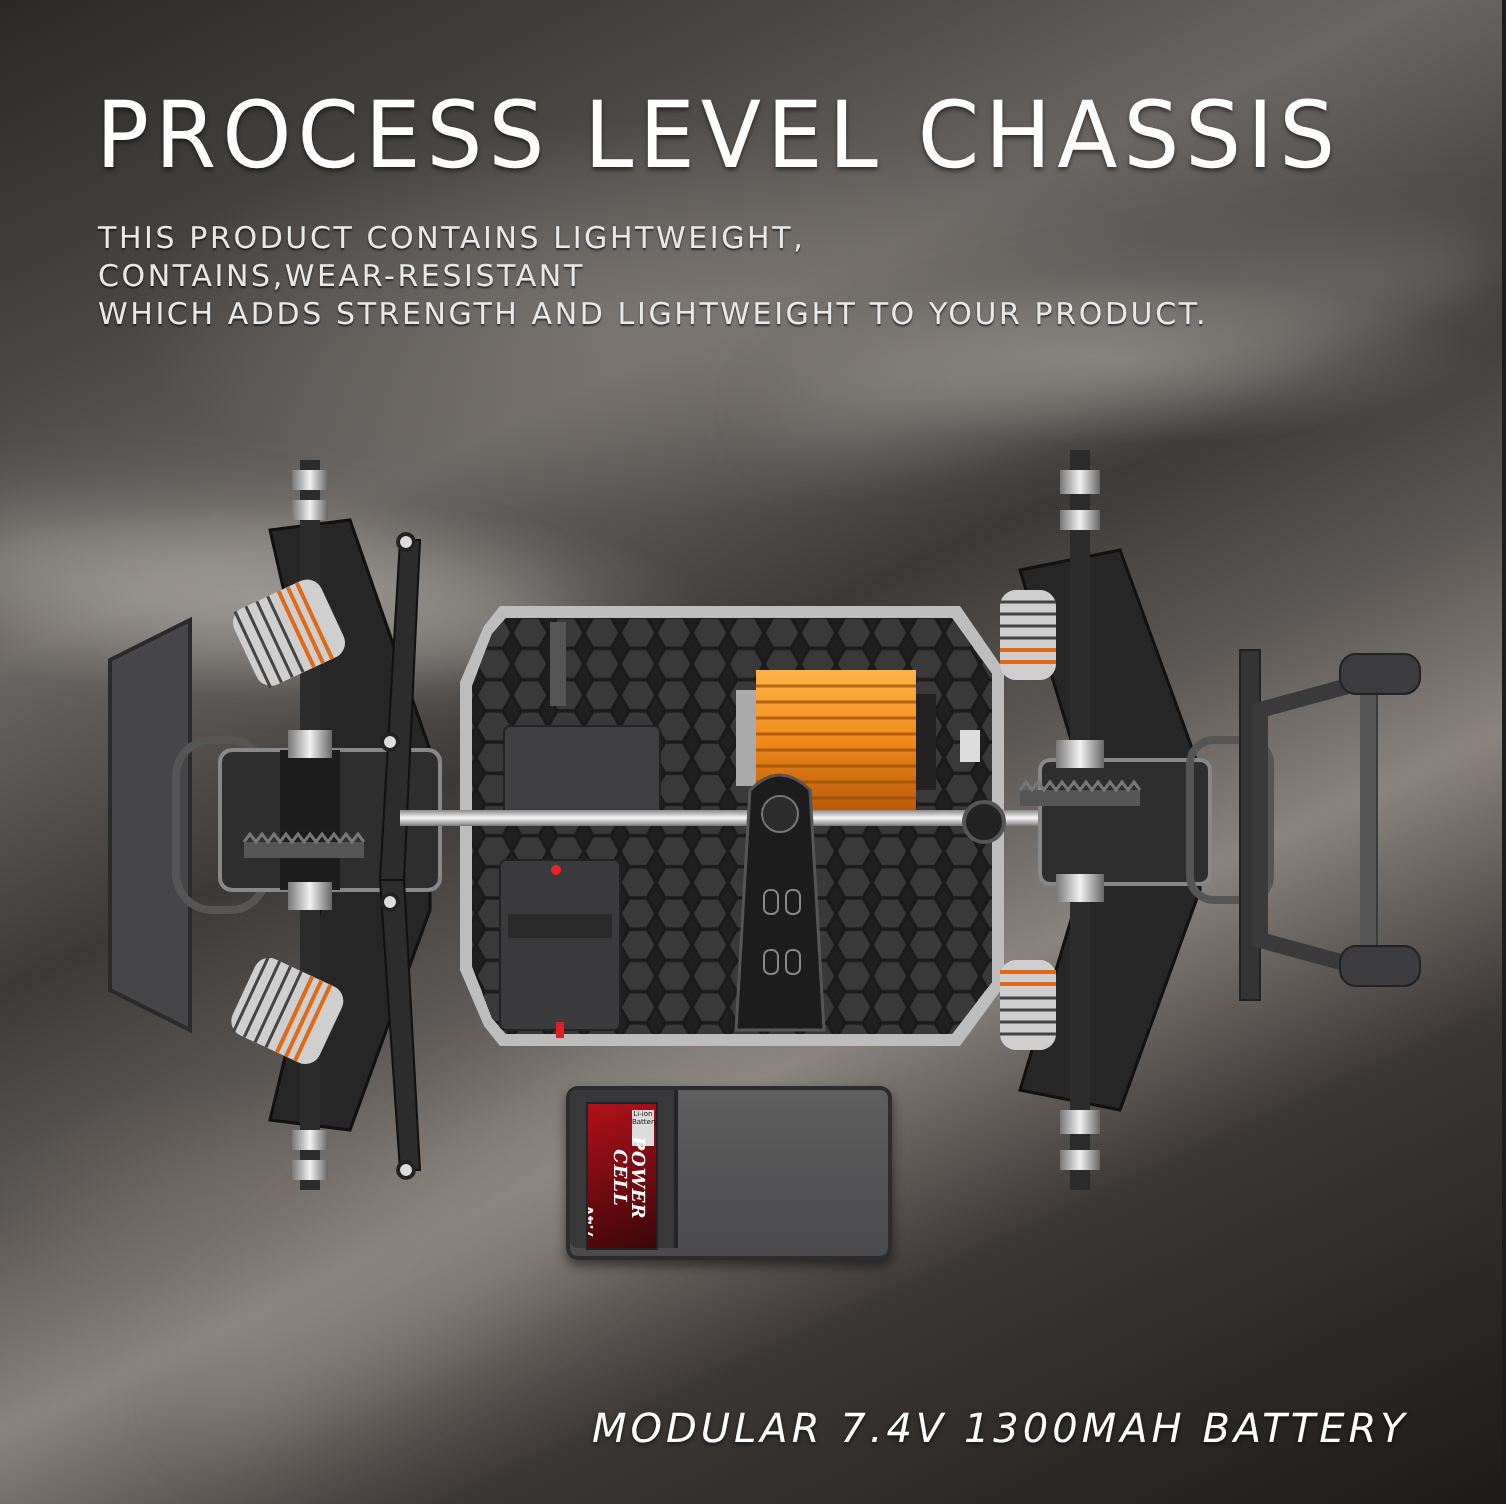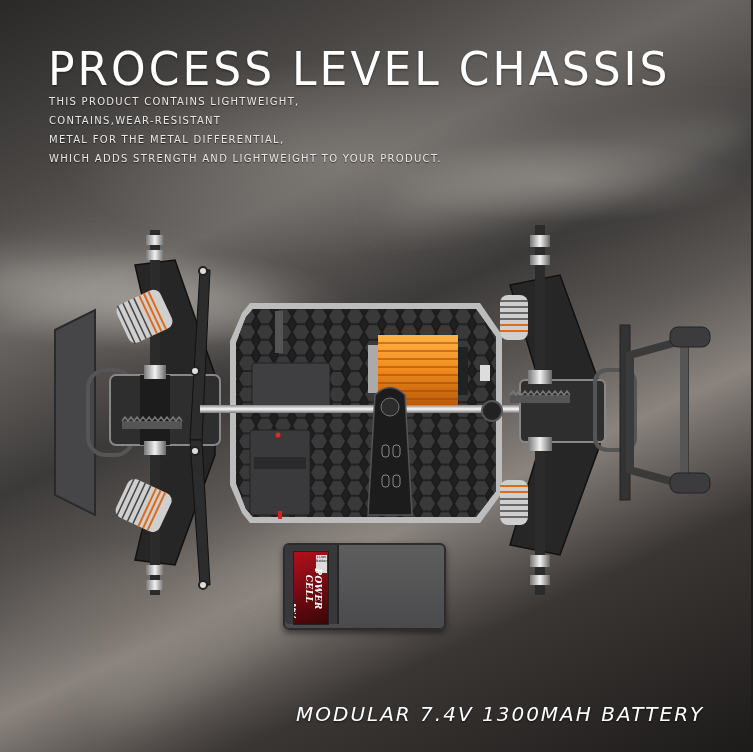--- a/index.html
+++ b/index.html
@@ -7,21 +7,21 @@
   .canvas{position:relative;width:751px;height:752px;overflow:hidden;
     background:
       radial-gradient(ellipse 260px 60px at 560px 180px, rgba(150,145,140,0.55), rgba(0,0,0,0) 70%),
       radial-gradient(ellipse 300px 70px at 140px 300px, rgba(170,165,160,0.55), rgba(0,0,0,0) 70%),
       radial-gradient(ellipse 380px 140px at 330px 160px, rgba(140,135,130,0.55), rgba(0,0,0,0) 70%),
       radial-gradient(ellipse 220px 90px at 150px 600px, rgba(120,112,106,0.5), rgba(0,0,0,0) 70%),
       linear-gradient(155deg, #2a2928 0%, #4a4745 18%, #6a6663 30%, #3c3a39 45%, #5b5754 55%, #8a837e 65%, #3a3634 78%, #1d1b1a 100%);
   }
   .streak{position:absolute;border-radius:50%;filter:blur(18px);pointer-events:none;}
   .title{position:absolute;left:48px;top:40px;margin:0;color:#fff;font-family:"DejaVu Sans",sans-serif;font-weight:normal;font-size:44px;letter-spacing:3px;line-height:58px;text-shadow:0 1px 2px rgba(0,0,0,.5);transform:scaleY(1.05);}
-  .desc{position:absolute;left:49px;top:92px;color:#e9e9e9;font-size:10px;letter-spacing:1.3px;line-height:19px;text-shadow:0 1px 1px rgba(0,0,0,.6);}
+  .desc{position:absolute;left:49px;top:110px;color:#e9e9e9;font-size:15px;letter-spacing:1.3px;line-height:19px;text-shadow:0 1px 1px rgba(0,0,0,.6);}
   .desc div{white-space:nowrap;}
   .caption{position:absolute;left:296px;top:702px;color:#fff;font-size:20px;letter-spacing:2px;text-shadow:0 1px 2px rgba(0,0,0,.6);white-space:nowrap;font-style:italic;}
   .chassis{position:absolute;left:40px;top:215px;width:690px;height:395px;}
   .battery{position:absolute;left:283px;top:543px;width:163px;height:87px;}
   .batt-body{position:absolute;inset:0;background:linear-gradient(180deg,#5e5e5f,#4a4a4c);border:2px solid #2c2c2e;border-radius:6px;box-shadow:0 3px 6px rgba(0,0,0,.5);}
   .batt-cap{position:absolute;left:2px;top:2px;width:52px;height:79px;background:#38383a;border-right:2px solid #252527;border-radius:4px 0 0 4px;}
   .batt-label{position:absolute;left:8px;top:6px;width:34px;height:72px;background:linear-gradient(160deg,#b2101a,#6a0a10 60%,#3a0608);border:1px solid #222;overflow:hidden;}
   .batt-label .brand{position:absolute;left:-16px;top:28px;width:70px;transform:rotate(90deg);color:#fff;font-family:"DejaVu Serif",serif;font-style:italic;font-weight:bold;font-size:9px;line-height:9px;text-align:center;letter-spacing:.5px;}
   .batt-label .volt{position:absolute;left:-8px;top:55px;transform:rotate(-90deg);color:#fff;font-size:6.5px;font-weight:bold;white-space:nowrap;}
   .batt-label .chem{position:absolute;right:1px;top:3px;width:11px;height:18px;background:#ddd;color:#111;font-size:3.5px;line-height:4px;text-align:center;}
@@ -32,21 +32,20 @@
 <div class="canvas">
   <div class="streak" style="left:380px;top:140px;width:380px;height:60px;background:rgba(170,165,160,.35);transform:rotate(-12deg);"></div>
   <div class="streak" style="left:-40px;top:260px;width:330px;height:70px;background:rgba(190,185,180,.35);transform:rotate(8deg);"></div>
   <div class="streak" style="left:60px;top:560px;width:380px;height:90px;background:rgba(150,142,135,.35);transform:rotate(-35deg);"></div>
 
   <h1 class="title">PROCESS LEVEL CHASSIS</h1>
 
   <div class="desc">
     <div>THIS PRODUCT CONTAINS LIGHTWEIGHT,</div>
     <div>CONTAINS,WEAR-RESISTANT</div>
-    <div>METAL FOR THE METAL DIFFERENTIAL,</div>
     <div>WHICH ADDS STRENGTH AND LIGHTWEIGHT TO YOUR PRODUCT.</div>
   </div>
 
   <svg class="chassis" viewBox="0 0 690 395" xmlns="http://www.w3.org/2000/svg">
     <defs>
       <pattern id="hex" width="18" height="15.6" patternUnits="userSpaceOnUse">
         <path d="M4.5 0 L13.5 0 L18 7.8 L13.5 15.6 L4.5 15.6 L0 7.8 Z" fill="#3a3a3b" stroke="#1a1a1a" stroke-width="1.6"></path>
       </pattern>
       <linearGradient id="motor" x1="0" y1="0" x2="0" y2="1">
         <stop offset="0" stop-color="#ffb447"></stop>

